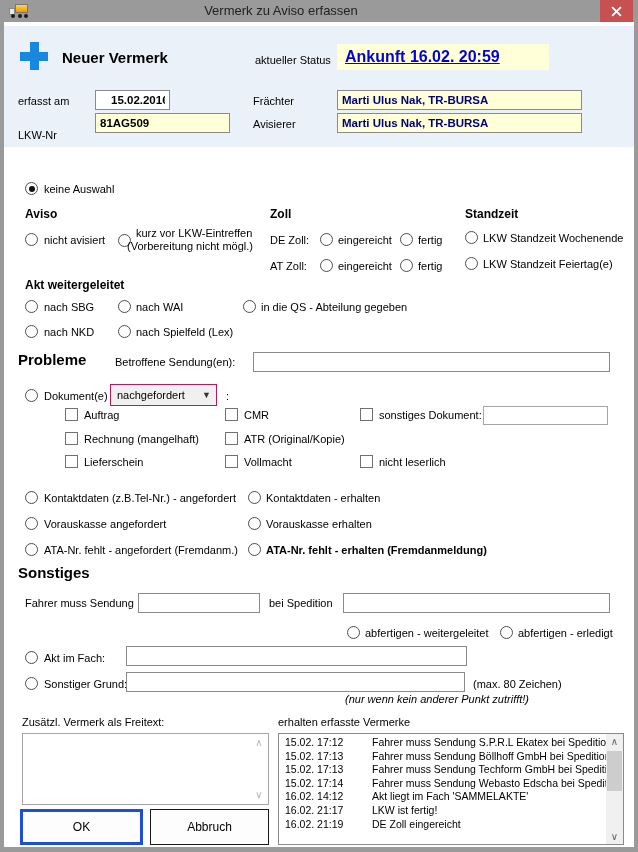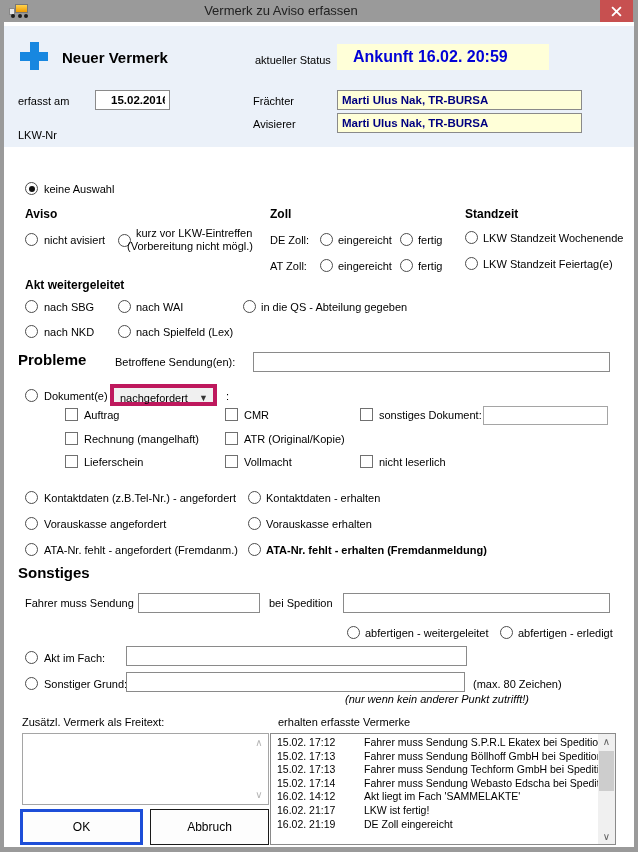--- a/index.html
+++ b/index.html
@@ -20,32 +20,32 @@
   .plus::before { content:''; position:absolute; left:10px; top:0; width:9px; height:28px; background:var(--accent-blue,#1787e0); }
   .plus::after  { content:''; position:absolute; left:0; top:10px; width:28px; height:9px; background:var(--accent-blue,#1787e0); }
   .lbl { position:absolute; font-size:11px; white-space:nowrap; }
   .b { font-weight:bold; }
   .h14 { font-size:14px; font-weight:bold; }
   .h15 { font-size:15px; font-weight:bold; }
   .h12 { font-size:12px; font-weight:bold; }
   .inp { position:absolute; border:1px solid var(--border-gray,#8a8a8a); background:#fff; font-family:"Liberation Sans",sans-serif; font-size:11.5px; padding:0 4px; outline:none; }
   .yellow { background:var(--field-yellow,#ffffd8); }
   .navy { color:var(--navy-text,#000080); font-weight:bold; }
-  .statusbox { position:absolute; left:337px; top:44px; width:212px; height:26px; background:var(--field-yellow,#ffffd8); color:var(--status-blue,#0202d6); font-size:16px; font-weight:bold; line-height:26px; padding-left:16px; white-space:nowrap; }
+  .statusbox { position:absolute; left:337px; top:44px; width:212px; height:26px; background:var(--field-yellow,#ffffd8); color:var(--status-blue,#0202d6); font-size:16px; font-weight:bold; line-height:26px; padding-left:8px; white-space:nowrap;text-decoration:underline; }
   .radio { position:absolute; width:13px; height:13px; border:1px solid #4d4d4d; border-radius:50%; background:#fff; cursor:pointer; }
   .radio.on::after { content:''; position:absolute; left:2.5px; top:2.5px; width:6px; height:6px; border-radius:50%; background:#111; }
   .check { position:absolute; width:13px; height:13px; border:1px solid #707070; background:#fff; cursor:pointer; }
-  .combo { position:absolute; left:110px; top:384px; width:107px; height:22px; background:#f0f0f0; border:4px solid #be185d; cursor:pointer; }
+  .combo { position:absolute; left:110px; top:384px; width:107px; height:22px; background:#f0f0f0; border:1px solid #be185d; cursor:pointer; }
   .combo .ctext { position:absolute; left:6px; top:4px; font-size:11px; }
   .combo .carrow { position:absolute; right:2px; top:3px; width:15px; height:15px; font-size:9px; color:#333; text-align:center; line-height:15px; }
   .italic { font-style:italic; }
   .freebox { position:absolute; left:22px; top:733px; width:247px; height:72px; border:1px solid #a5a5a5; background:#fff; }
   .freebox textarea { position:absolute; left:0; top:0; width:228px; height:70px; border:none; resize:none; outline:none; font-family:"Liberation Sans",sans-serif; font-size:11px; padding:2px 4px; }
   .scrollglyph { position:absolute; right:2px; width:14px; height:14px; color:#b5b5b5; font-size:10px; text-align:center; line-height:14px; cursor:pointer; }
-  .listbox { position:absolute; left:270px; top:733px; width:346px; height:112px; border:1px solid #8a8a8a; background:#fff; overflow:hidden; }
+  .listbox { position:absolute; left:278px; top:733px; width:346px; height:112px; border:1px solid #8a8a8a; background:#fff; overflow:hidden; }
   .listrows { position:absolute; left:0; top:2px; right:17px; }
   .vrow { display:flex; height:13.6px; font-size:10.5px; white-space:nowrap; overflow:hidden; }
   .vtime { width:93px; padding-left:6px; flex:none; }
   .vtext { flex:1; overflow:hidden; }
   .lscroll { position:absolute; right:0; top:0; bottom:0; width:17px; background:#f0f0f0; }
   .lscroll .arr { position:absolute; left:0; width:17px; height:15px; color:#606060; font-size:10px; text-align:center; line-height:15px; cursor:pointer; }
   .lscroll .thumb { position:absolute; left:1px; right:1px; top:17px; height:40px; background:#cdcdcd; cursor:pointer; }
   .btn { position:absolute; background:#fdfdfd; font-size:12px; text-align:center; cursor:pointer; font-family:"Liberation Sans",sans-serif; }
   .btn-ok { left:20px; top:809px; width:123px; height:36px; border:3px solid #1d4ed8; line-height:30px; }
   .btn-cancel { left:150px; top:809px; width:119px; height:36px; border:1px solid #1a1a1a; line-height:34px; }
@@ -77,20 +77,21 @@
   <span class="plus"></span>
   <div class="lbl h15 abs" style="left:62px; top:49px;">Neuer Vermerk</div>
   <div class="lbl abs" style="left:255px; top:54px;">aktueller Status</div>
   <div class="statusbox">Ankunft 16.02. 20:59</div>
 
   <div class="lbl" style="left:18px; top:95px;">erfasst am</div>
   <input class="inp b" style="left: 95px; top: 90px; width: 75px; height: 20px; padding-left: 15px;" value="15.02.2016">
   <div class="lbl" style="left:253px; top:95px;">Frächter</div>
   <input class="inp yellow navy" style="left: 337px; top: 90px; width: 245px; height: 20px;" value="Marti Ulus Nak, TR-BURSA">
   <div class="lbl" style="left:18px; top:129px;">LKW-Nr</div>
+  <input class="inp yellow b" style="left: 95px; top: 113px; width: 135px; height: 20px;" value="81AG509">
   <div class="lbl" style="left:253px; top:118px;">Avisierer</div>
   <input class="inp yellow navy" style="left: 337px; top: 113px; width: 245px; height: 20px;" value="Marti Ulus Nak, TR-BURSA">
 
   <span class="radio on" style="left:25px; top:182px;"></span>
   <span class="lbl" style="left:44px; top:183px;">keine Auswahl</span>
 
   <div class="lbl h12" style="left:25px; top:207px;">Aviso</div>
   <div class="lbl h12" style="left:270px; top:207px;">Zoll</div>
   <div class="lbl h12" style="left:465px; top:207px;">Standzeit</div>
 

